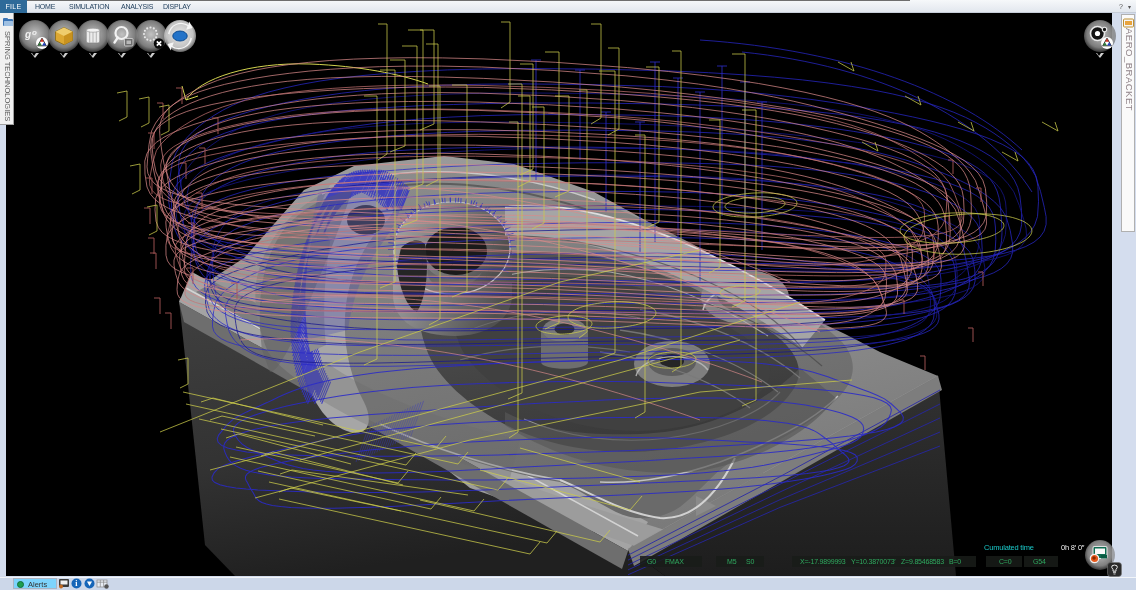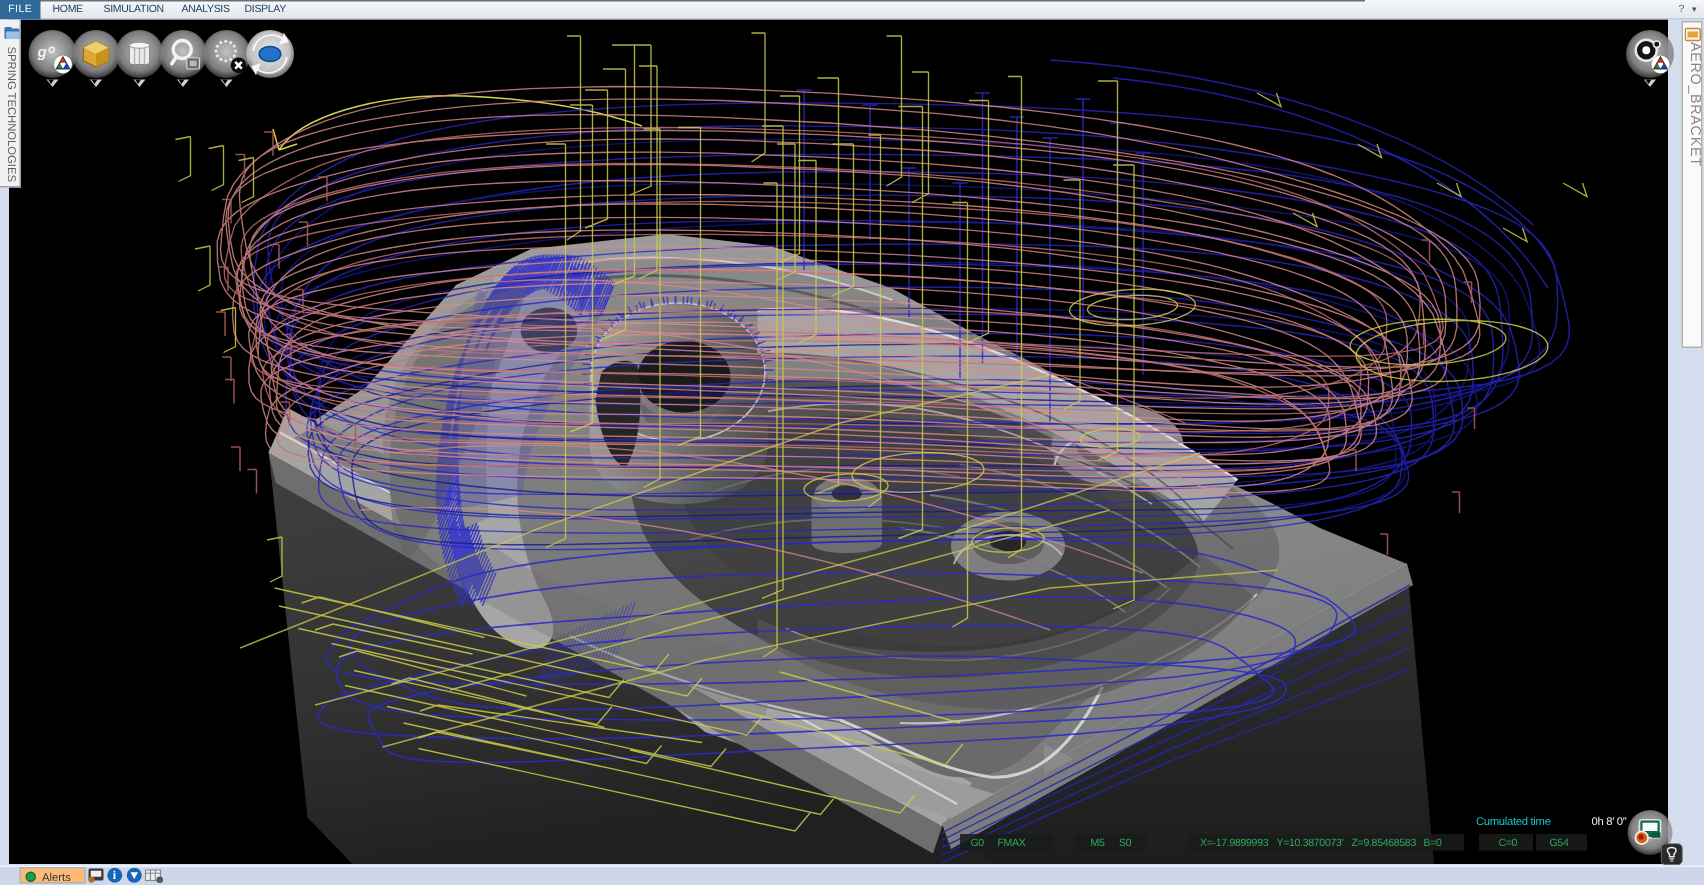--- a/index.html
+++ b/index.html
@@ -10,21 +10,21 @@
   font-size:7px; text-align:center; line-height:14px; letter-spacing:0.3px; }
 .mitem { position:absolute; top:0; height:13px; line-height:14px; font-size:7px; color:#24425f; letter-spacing:-0.2px; }
 #canvas { position:absolute; left:6px; top:13px; width:1106px; height:563px; background:#000; }
 .vtabL { position:absolute; left:0; top:13px; width:14px; height:112px; background:#f1f1f1;
   border-right:1px solid #a0a0a0; border-bottom:1px solid #a0a0a0; }
 .vtabL .txt { position:absolute; left:3px; top:18px; writing-mode:vertical-rl; white-space:nowrap; font-size:7.5px; color:#5c5c5c; }
 .vtabR { position:absolute; left:1121px; top:14px; width:14px; height:218px; background:#fafafa;
   border:1px solid #b0b0b0; }
 .vtabR .txt { position:absolute; left:2px; top:13px; writing-mode:vertical-rl; white-space:nowrap; font-size:9.5px; color:#8f8288; letter-spacing:0.5px; }
 #botbar { position:absolute; left:0; top:577px; width:1136px; height:13px; background:#ccd7e9; border-top:1px solid #f2f5f9; }
-.alerts { position:absolute; left:13px; top:578px; width:44px; height:11px; border:1px solid #aab4c4; background:#fdba74;
+.alerts { position:absolute; left:13px; top:578px; width:44px; height:11px; border:1px solid #aab4c4; background:#7dd3fc;
   font-size:7.5px; color:#333; }
 .alerts .dot { position:absolute; left:3px; top:1.5px; width:7px; height:7px; border-radius:50%; background:#1d9e4f; border:1px solid #12703a; }
 .alerts .t { position:absolute; left:14px; top:0.5px; }
 .tri { position:absolute; width:0; height:0; border-left:4px solid transparent; border-right:4px solid transparent; border-top:5px solid #cfcfcf; }
 .tri::after { content:""; position:absolute; left:-2.6px; top:-4.9px; width:0; height:0;
   border-left:2.6px solid transparent; border-right:2.6px solid transparent; border-top:3.4px solid #000; }
 </style></head>
 <body>
 <div id="app">
   <div id="canvas">

